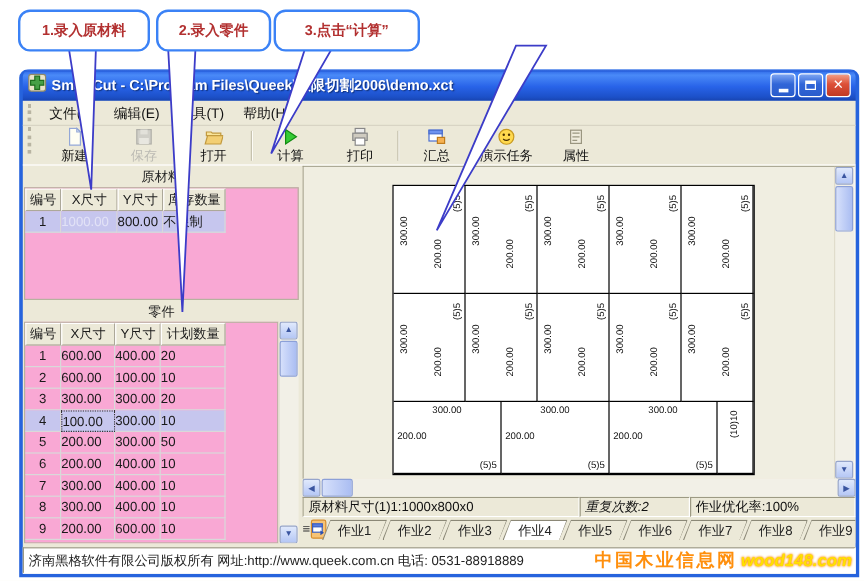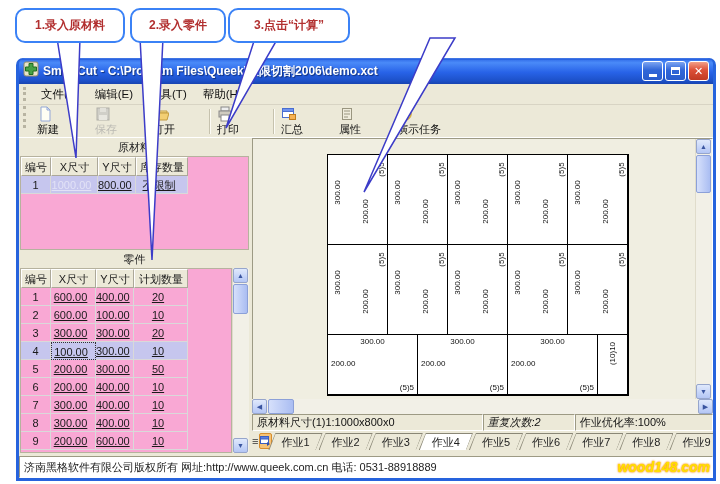--- a/index.html
+++ b/index.html
@@ -30,41 +30,41 @@
   .wbtn .mingl{width:8px;height:3px;background:#fff;margin-top:9px;}
   .wbtn .maxgl{width:9px;height:8px;border:1px solid #fff;border-top:3px solid #fff;box-sizing:border-box;}
 
   .client{background:#ece9d8;height:calc(100% - 26px);display:flex;flex-direction:column;}
 
   
   .menubar{height:20px;display:flex;align-items:center;font-size:11.5px;border-bottom:1px solid #d8d4c4;padding-left:2px;}
   .grip{width:3px;height:70%;border-left:3px dotted #b8b4a2;margin:0 4px 0 2px;}
   .menu-item{padding:2px 8px;color:#111;}
   .toolbar{height:31px;display:flex;align-items:stretch;padding:1px 0 0 2px;border-bottom:1px solid #fff;}
-  .tbtn{display:flex;flex-direction:column;align-items:flex-start;justify-content:center;min-width:50px;padding:0 4px;
+  .tbtn{display:flex;flex-direction:column;align-items:center;justify-content:center;min-width:50px;padding:0 4px;
         font-size:11px;color:#111;gap:0px;}
   .tbtn svg{display:block;}
   .tbtn.disabled{color:#9d9a8c;filter:grayscale(1) opacity(.6);}
   .tsep{width:1px;background:#c6c2ae;border-right:1px solid #fdfcf6;margin:3px 2px;}
 
   
   .main{flex:1;display:flex;overflow:hidden;}
   .left-panel{width:229px;display:flex;flex-direction:column;margin-left:1px;}
   .sec-title{height:18px;font-size:11px;display:flex;align-items:center;justify-content:center;color:#222;}
   .tbl-area{background:#f9a8d4;border:1px solid #b6b29e;position:relative;overflow:hidden;}
   .mat-area{height:92px;}
   .parts-zone{flex:1;display:flex;overflow:hidden;}
   .parts-area{flex:1;}
   .trow{display:flex;height:18px;line-height:18px;font-size:11px;}
   .trow.thead{height:19px;line-height:19px;}
   .tcell{box-sizing:border-box;border-right:1px solid #d9d9d9;border-bottom:1px solid #d9d9d9;
          overflow:hidden;white-space:nowrap;color:#1a1a1a;}
   .thead .tcell{background:#ece9d8;border-right:1px solid #aca899;border-bottom:1px solid #aca899;
                 border-top:1px solid #fff;border-left:1px solid #fff;text-align:center;}
-  .num{text-align:center;padding-right:5px;text-decoration:underline;}
+  .num{text-align:left;padding-right:5px;}
   .ctr{text-align:center;}
   .trow.sel .tcell{background:#c6c6ee;}
   .tcell.faint{color:#e2e2f6;}
   .tcell.focus{border:1px dotted #333;}
 
   
   .vscroll{width:16px;background:#f2f0e7;position:relative;border-left:1px solid #e0dccb;}
   .sb-arrow{position:absolute;left:0;width:15px;height:15px;box-sizing:border-box;border:1px solid #96a5cc;border-radius:2px;
             background:linear-gradient(180deg,#e0e9fc,#b4c6f5);color:#3a55a0;font-size:7px;display:flex;align-items:center;justify-content:center;}
   .sb-thumb{position:absolute;left:0;width:15px;box-sizing:border-box;border:1px solid #8ca0d8;border-radius:2px;
@@ -178,57 +178,65 @@
                 <path d="M2 4h4l1 1h7v2H2z" fill="#f8e49a" stroke="#c29a3e"></path>
                 <path d="M1 14l2-7h13l-2 7z" fill="#f3cf73" stroke="#c29a3e"></path>
               </svg>
             </span>
             <span>打开</span>
           </span>
           <span class="tsep"></span>
           <span class="tbtn">
             <span>
               <svg viewBox="0 0 16 16" width="16" height="16">
+                <path d="M4 2l9 6-9 6z" fill="#35cb35" stroke="#118a11"></path>
+              </svg>
+            </span>
+            <span>计算</span>
+          </span>
+          <span class="tbtn">
+            <span>
+              <svg viewBox="0 0 16 16" width="16" height="16">
                 <rect x="4" y="1" width="8" height="4" fill="#eee" stroke="#888"></rect>
                 <rect x="2" y="5" width="12" height="6" fill="#cfcbc0" stroke="#888"></rect>
                 <rect x="4" y="9" width="8" height="6" fill="#fff" stroke="#888"></rect>
               </svg>
             </span>
             <span>打印</span>
           </span>
           <span class="tsep"></span>
           <span class="tbtn">
             <span>
               <svg viewBox="0 0 16 16" width="16" height="16">
                 <rect x="1.5" y="2.5" width="11" height="9" fill="#fff" stroke="#4a6ed0"></rect>
                 <rect x="1.5" y="2.5" width="11" height="3" fill="#6f93ef" stroke="#4a6ed0"></rect>
                 <rect x="8.5" y="8.5" width="6" height="5" fill="#f6b253" stroke="#c07c1c"></rect>
               </svg>
             </span>
             <span>汇总</span>
-          </span>
-          <span class="tbtn">
-            <span>
-              <svg viewBox="0 0 16 16" width="16" height="16">
-                <rect x="3.5" y="2.5" width="9" height="11" fill="#efecdc" stroke="#9a9680"></rect>
-                <path d="M5 5h6M5 8h6M5 11h4" stroke="#9a9680" fill="none"></path>
-              </svg>
-            </span>
-            <span>属性</span>
           </span>
           <span class="tbtn">
             <span>
               <svg viewBox="0 0 16 16" width="16" height="16">
                 <circle cx="8" cy="8" r="6.2" fill="#ffd94e" stroke="#c89a20"></circle>
                 <circle cx="5.8" cy="6.3" r="1" fill="#4a3000"></circle>
                 <circle cx="10.2" cy="6.3" r="1" fill="#4a3000"></circle>
                 <path d="M5.3 9.8q2.7 2.4 5.4 0" fill="none" stroke="#4a3000"></path>
               </svg>
             </span>
             <span>演示任务</span>
+          </span>
+          <span class="tbtn">
+            <span>
+              <svg viewBox="0 0 16 16" width="16" height="16">
+                <rect x="3.5" y="2.5" width="9" height="11" fill="#efecdc" stroke="#9a9680"></rect>
+                <path d="M5 5h6M5 8h6M5 11h4" stroke="#9a9680" fill="none"></path>
+              </svg>
+            </span>
+            <span>属性</span>
           </span>
         </div>
 
       <div class="main">
 
         <div class="left-panel">
           <div class="sec-title">原材料</div>
           <div class="tbl-area mat-area" id="mat-table">
               <div class="trow thead">
                 <span class="tcell th" style="width: 30px;">编号</span>
@@ -439,20 +447,21 @@
               <span class="tab">
                 <span class="tab-in">作业9</span>
               </span>
             </div>
         </div>
       </div>
 
       <div class="footer">
         <span>济南黑格软件有限公司版权所有  网址:http://www.queek.com.cn  电话: 0531-88918889</span>
         <span class="watermark">
+          <span class="wm-cn">中国木业信息网</span>
           <span class="wm-en">wood148.com</span>
         </span>
       </div>
     </div>
   </div>
 
   <svg class="tails" width="720" height="484" viewBox="0 0 720 484">
     <polygon points="57,38 80,38 76,158" fill="#fff" stroke="#3c3cc8" stroke-width="1.5"></polygon>
     <polygon points="140,38 163,38 152,260" fill="#fff" stroke="#3c3cc8" stroke-width="1.5"></polygon>
     <polygon points="255,38 278,38 226,128" fill="#fff" stroke="#3c3cc8" stroke-width="1.5"></polygon>

